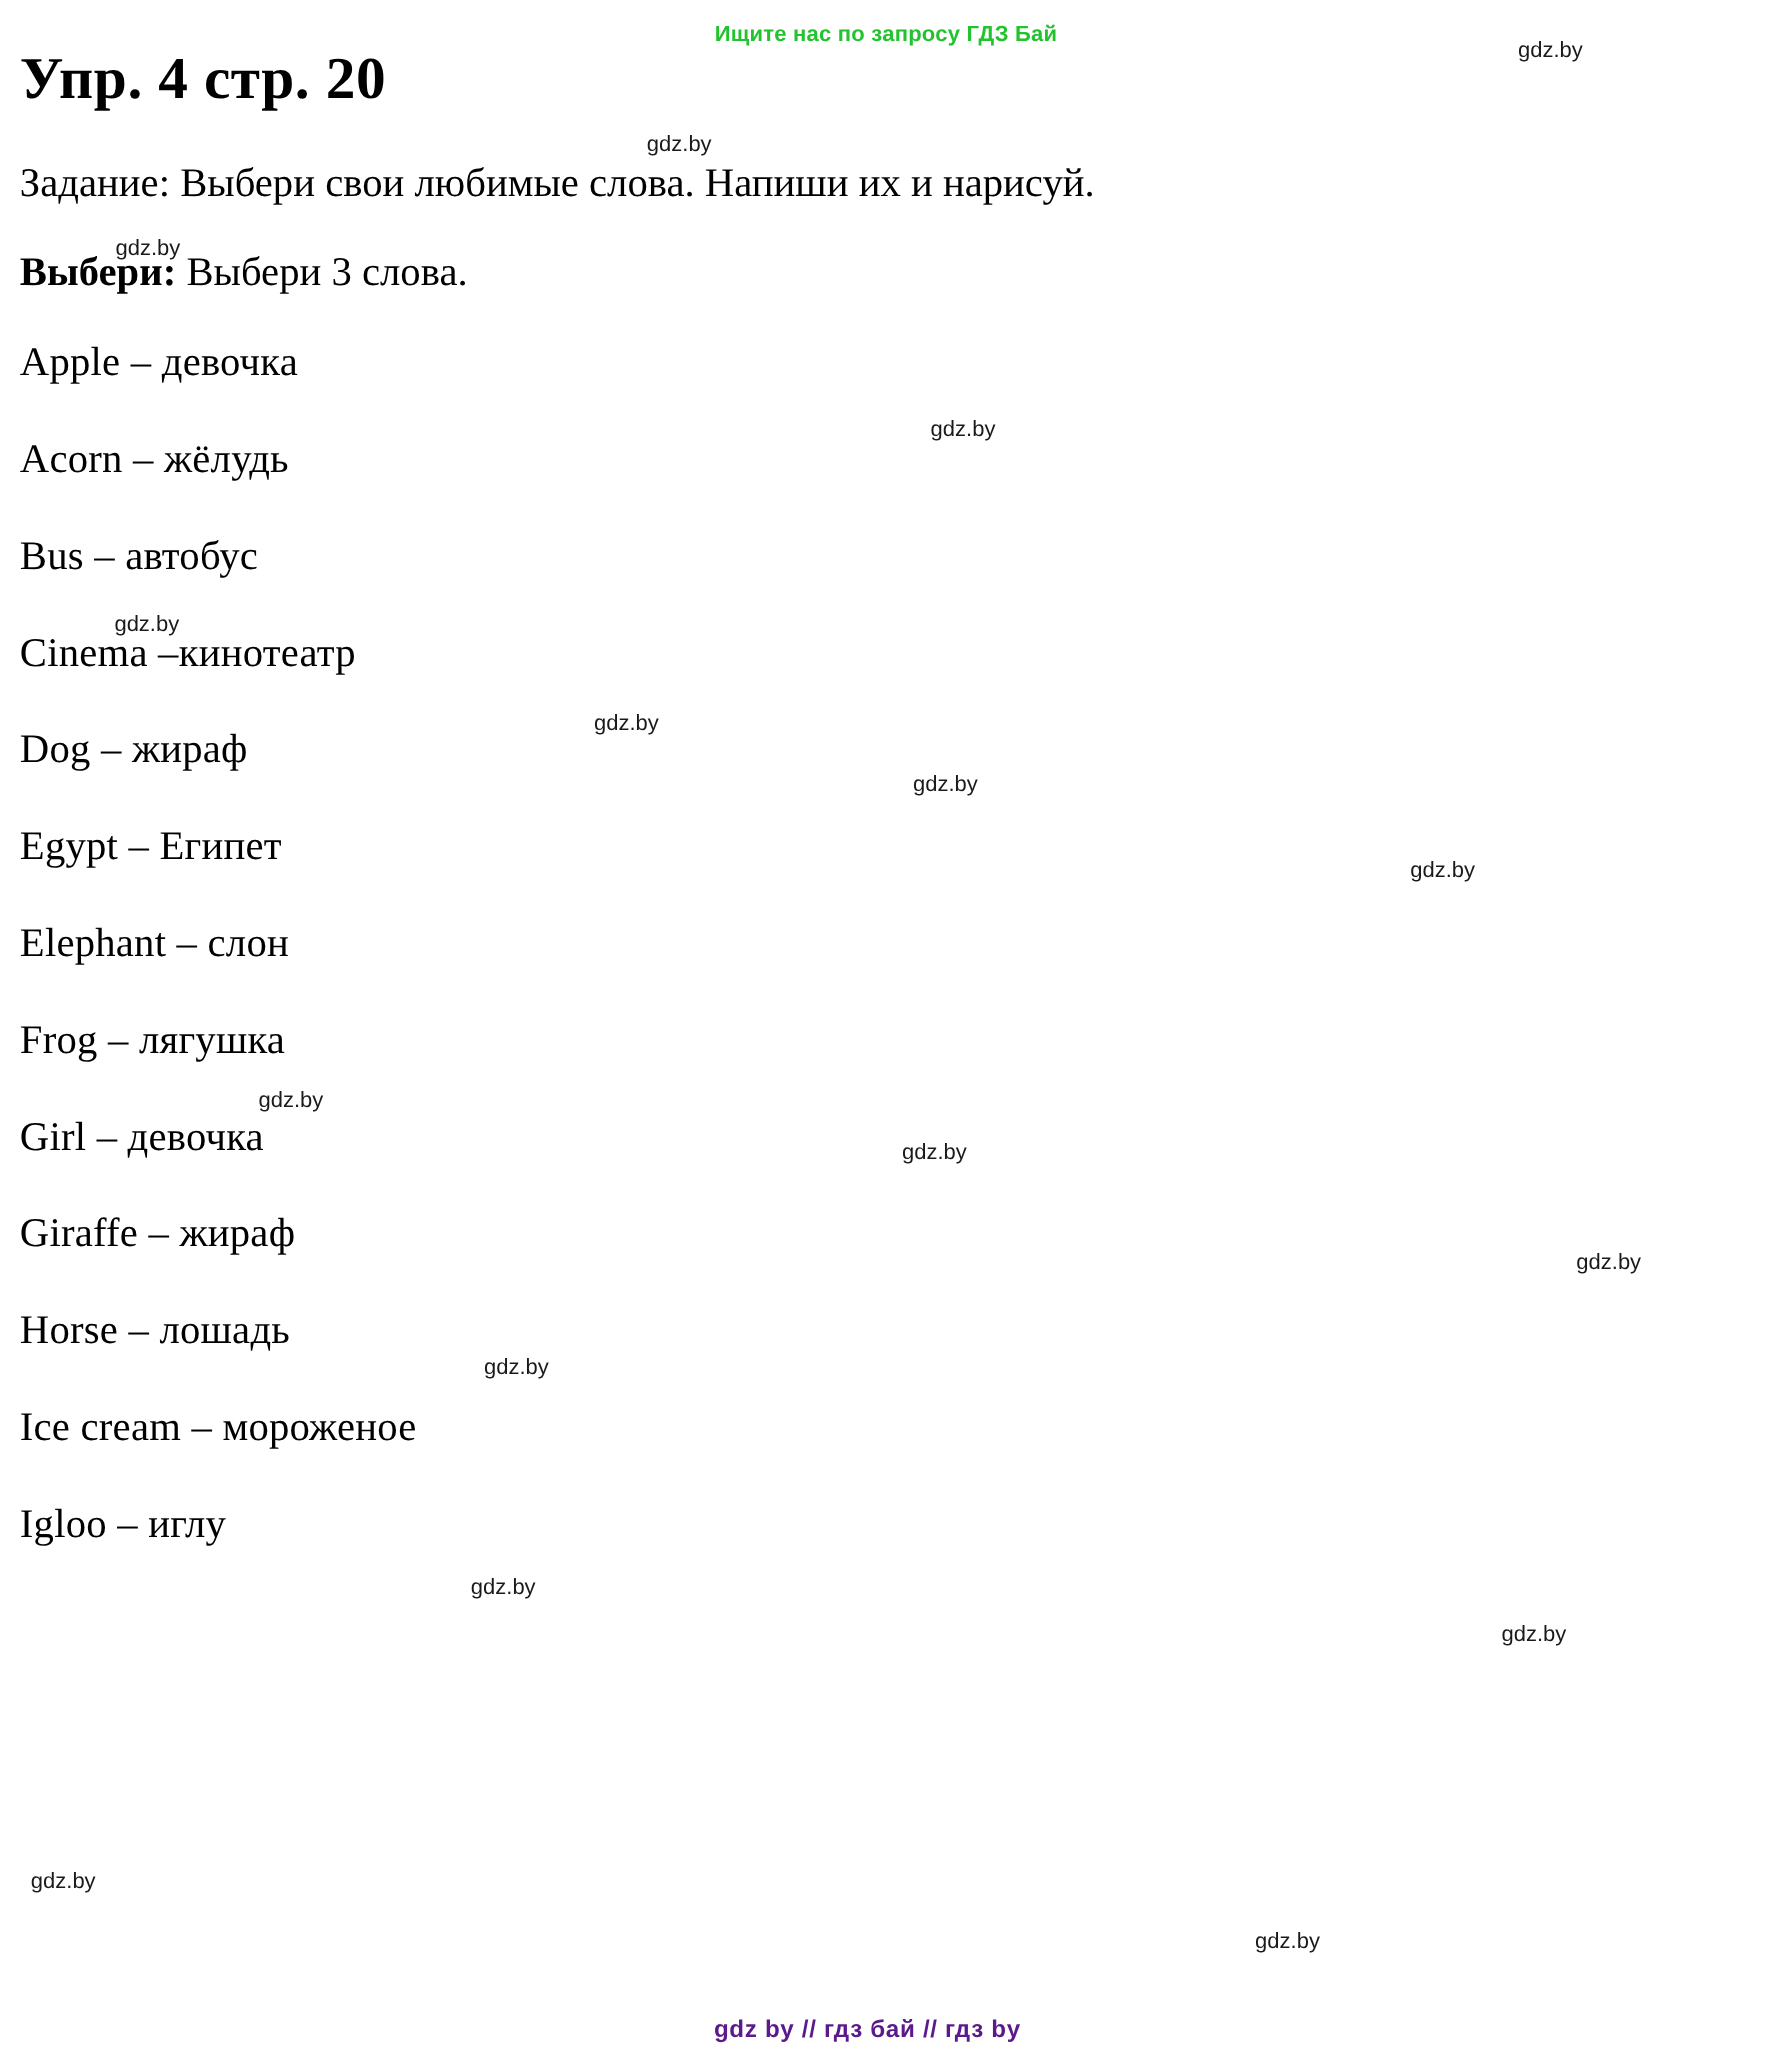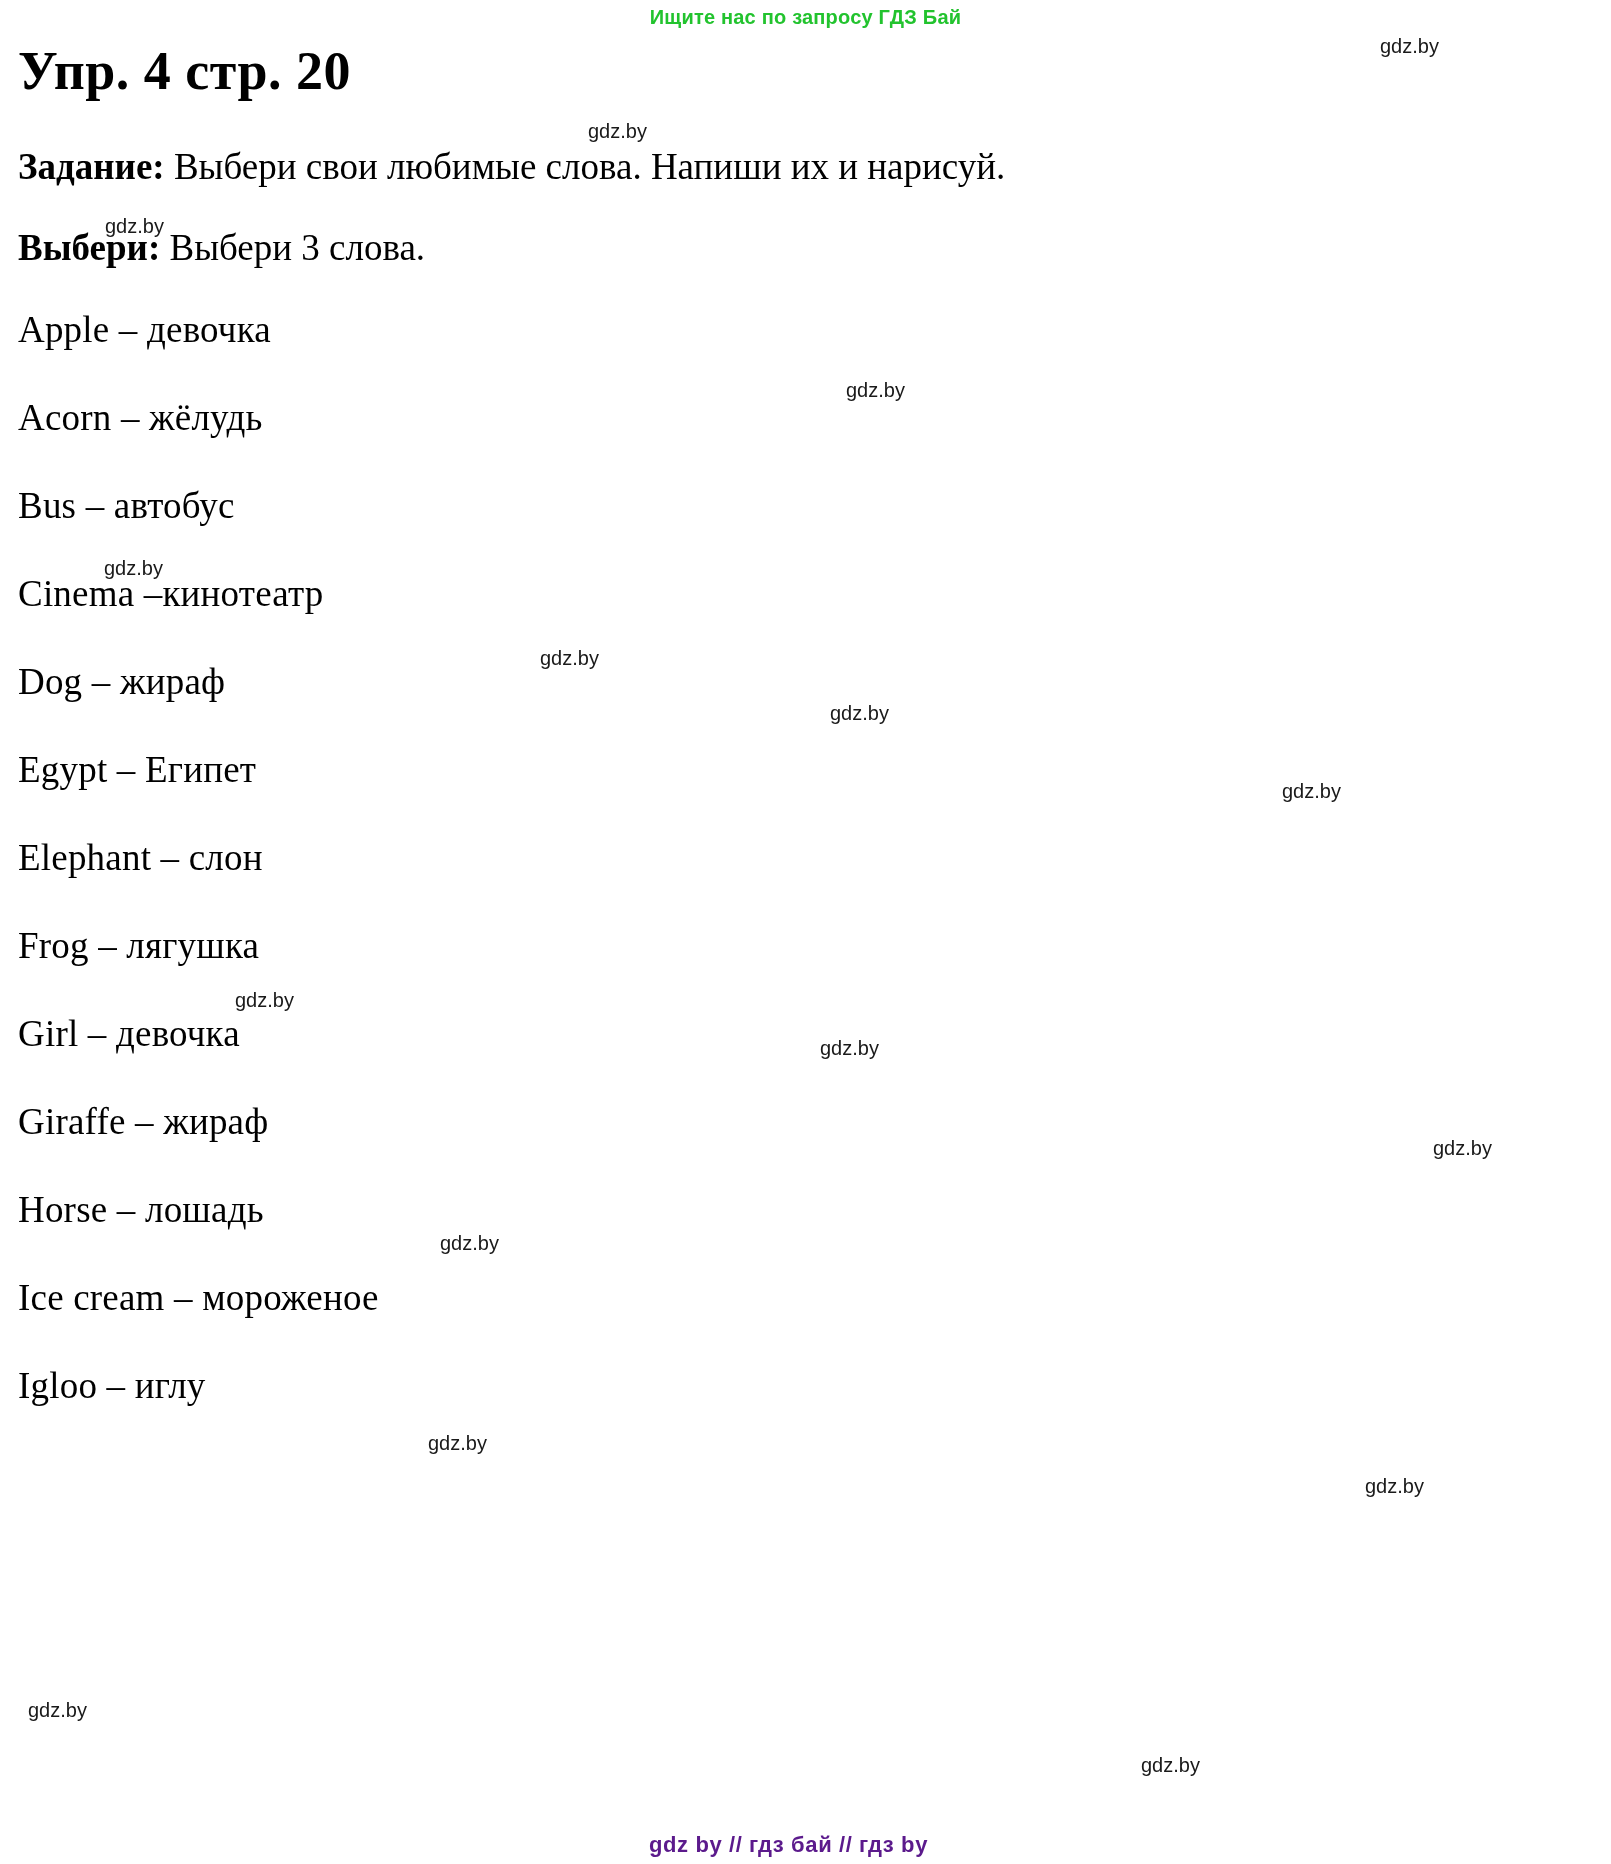--- a/index.html
+++ b/index.html
@@ -23,21 +23,21 @@
     left: 0;
     top: 0;
     width: 1611px;
     text-align: center;
     font-family: "Liberation Sans", sans-serif;
     font-size: 20px;
     font-weight: 700;
     color: #22c32e;
     letter-spacing: 0.2px;
     line-height: 28px;
-    padding-top: 3px;
+    padding-top: 17px;
     white-space: nowrap;
   }
 
   
   .ex-title {
     position: absolute;
     left: 18px;
     top: 45px;
     font-size: 54px;
     font-weight: 700;
@@ -46,21 +46,21 @@
     white-space: nowrap;
   }
   .task-line {
     position: absolute;
     left: 18px;
     top: 143px;
     font-size: 37px;
     line-height: 48px;
     white-space: nowrap;
   }
-  .task-line .lbl { font-weight: 700; }
+  .task-line .lbl { font-weight: 400; }
 
   .answer-line {
     position: absolute;
     left: 18px;
     top: 224px;
     font-size: 37px;
     line-height: 48px;
     white-space: nowrap;
   }
   .answer-line .lbl { font-weight: 700; }

